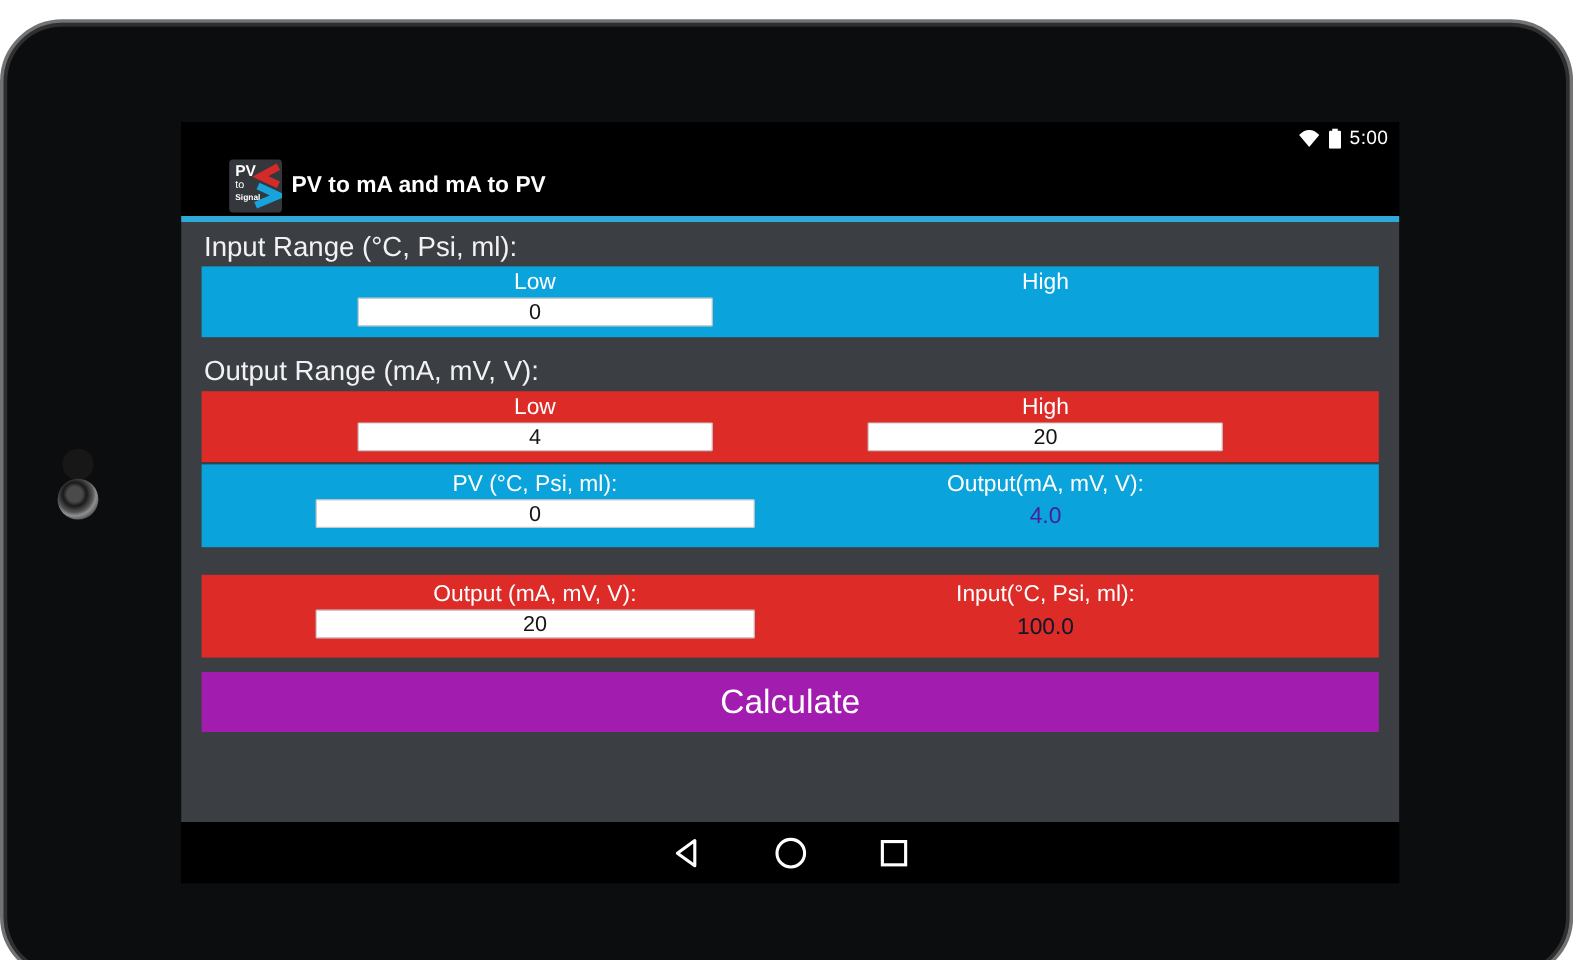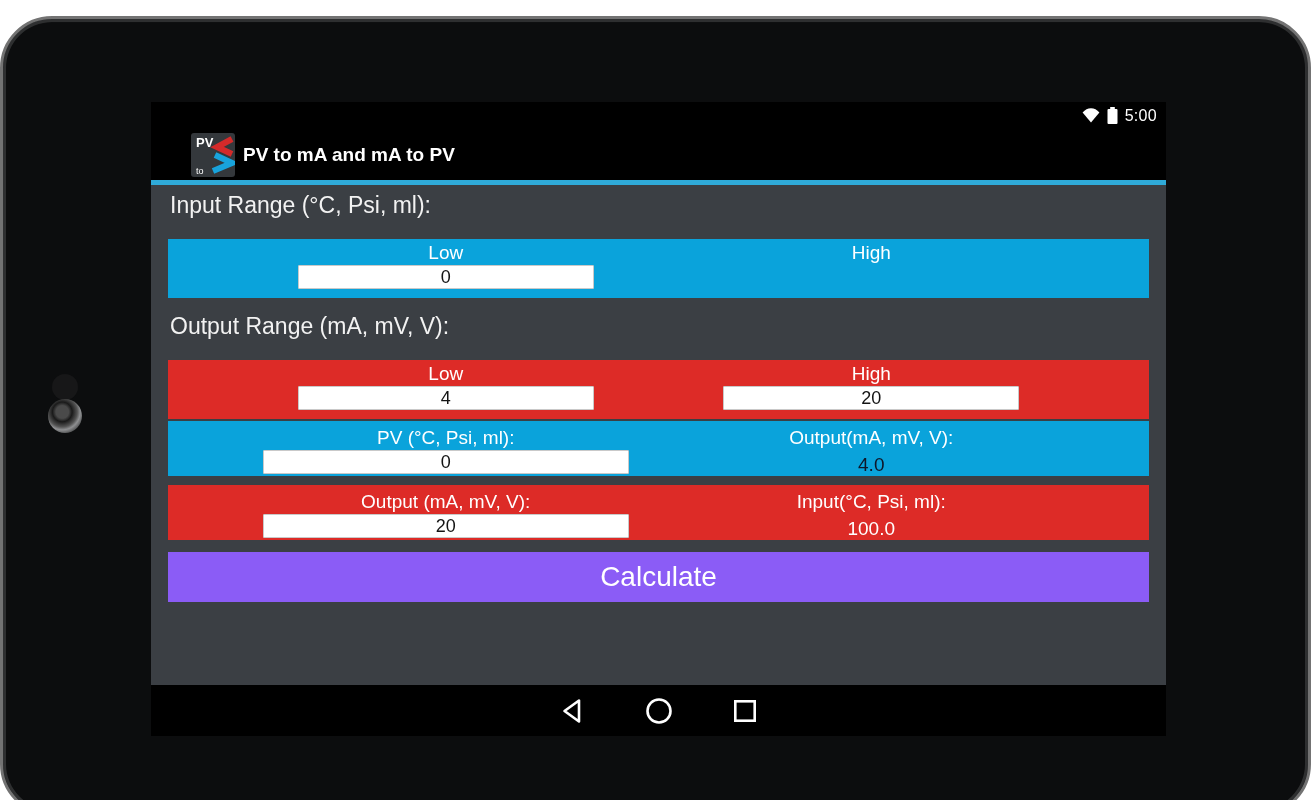--- a/index.html
+++ b/index.html
@@ -23,49 +23,49 @@
 
   
   .status-bar{height:27px;background:#000;display:flex;justify-content:flex-end;align-items:center;gap:7px;padding-right:9px;}
   .status-time{color:#fff;font-size:16px;letter-spacing:.3px;}
 
   
   .app-bar{height:51px;background:#000;display:flex;align-items:center;padding-left:40px;gap:8px;}
   .app-logo{position:relative;width:44px;height:44px;background:#34383c;border-radius:3px;overflow:hidden;flex:0 0 auto;}
   .logo-text{position:absolute;left:5px;top:3px;color:#fff;line-height:1;}
   .logo-text .l1{font-size:13px;font-weight:bold;}
-  .logo-text .l2{font-size:9px;margin-top:18px;}
+  .logo-text .l2{font-size:9px;margin-top:1px;}
   .logo-text .l3{font-size:7px;margin-top:3px;font-weight:bold;}
   .logo-chevrons{position:absolute;right:0;top:0;}
   .app-title{color:#fff;font-size:19px;font-weight:bold;}
 
   .accent-line{height:5px;background:#2FAAD8;}
 
   
   .content{flex:1;background:#3B3F44;padding:0 17px;box-sizing:border-box;}
   .section-label{color:#f2f2f2;font-size:23px;height:28px;line-height:28px;margin:6px 0 0 2px;}
   .section-label.spaced{margin-top:14px;}
 
-  .row{display:flex;box-sizing:border-box;padding:0 65px;margin-top:20px;}
+  .row{display:flex;box-sizing:border-box;padding:0 65px;margin-top:3px;}
   .row.blue{background:#0AA3DB;}
   .row.red{background:#DD2B27;}
   .row.range{height:59px;}
-  .row.calc{height:55px;padding-top:3px;margin-top:2px;}
-  .row.calc.gap{margin-top:9px;}
+  .row.calc{height:69px;padding-top:3px;margin-top:2px;}
+  .row.calc.gap{margin-top:23px;}
   .half{width:50%;display:flex;flex-direction:column;align-items:center;}
   .bar-label{color:#fff;font-size:19px;line-height:24px;margin-top:2px;white-space:nowrap;}
   .field{height:22px;box-sizing:content-box;border:1px solid #c9c9c9;border-radius:1px;background:#fff;color:#141414;
          text-align:center;font-size:18px;font-family:"Liberation Sans",sans-serif;padding:0;outline:none;display:block;}
   .range .field{width:294px;}
   .calc .field{width:364px;}
   .result{font-size:19px;line-height:24px;margin-top:3px;}
-  .result-red{color:#0f172a;}
-  .result-blue{color:#ffffff;}
+  .result-red{color:#4c1d95;}
+  .result-blue{color:#0f172a;}
 
-  .calc-button{display:block;width:100%;height:50px;margin-top:12px;background:#8b5cf6;border:none;
+  .calc-button{display:block;width:100%;height:50px;margin-top:12px;background:#a21caf;border:none;
                color:#fff;font-size:28px;font-family:"Liberation Sans",sans-serif;cursor:pointer;}
 
   
   .nav-bar{height:51px;background:#000;display:flex;align-items:center;justify-content:center;gap:59px;}
   .nav-icon{display:flex;align-items:center;justify-content:center;}
 </style>
 </head>
 <body>
 
 <div class="tablet">

